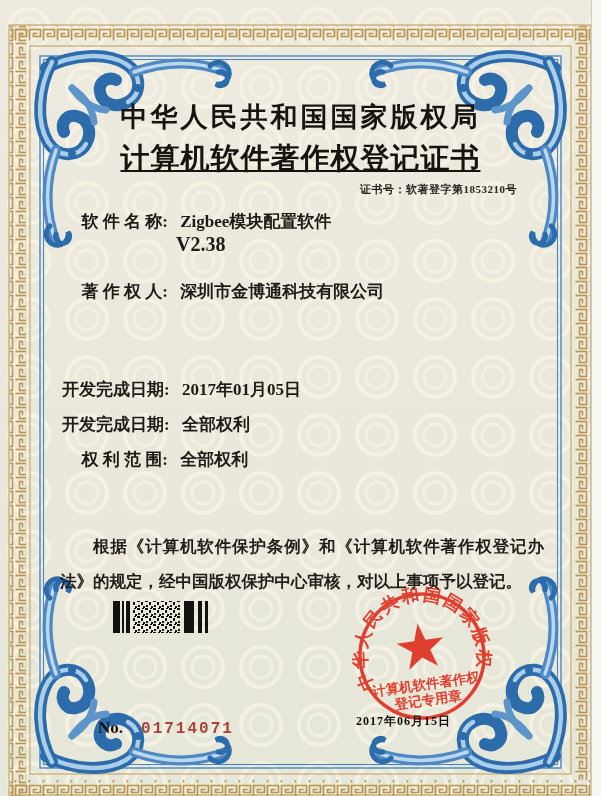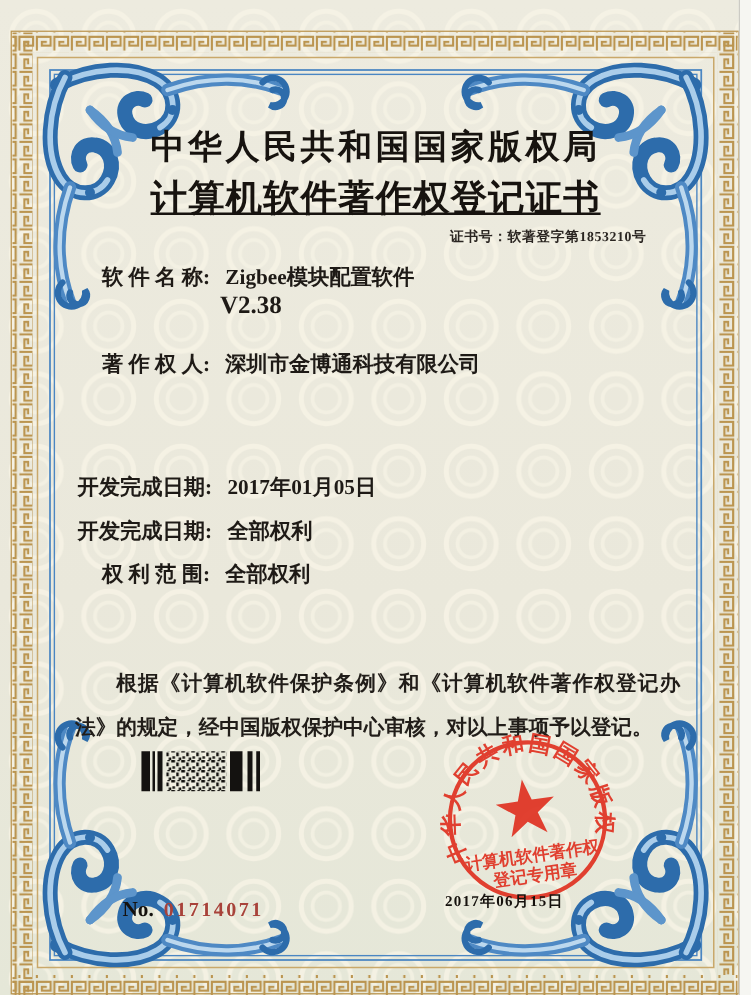--- a/index.html
+++ b/index.html
@@ -45,22 +45,22 @@
   .seal{position:absolute;left:352px;top:585px;transform:rotate(-8deg);opacity:0.93;z-index:3;}
   .seal-date{
     position:absolute;left:356px;top:712px;z-index:4;
     font-size:12px;font-weight:700;letter-spacing:1px;color:#15110d;
   }
   .serial{
     position:absolute;left:98px;top:717px;z-index:4;
     font-size:17px;font-weight:700;color:#15110d;
   }
   .serial-number{
-    font-family:Liberation Serif, serif;
-    font-size:16px;font-weight:600;color:#a8423a;letter-spacing:2px;margin-left:8px;
+    font-family:Liberation Mono, monospace;
+    font-size:16px;font-weight:600;color:#a8423a;letter-spacing:2px;margin-left:18px;
   }
 </style>
 </head>
 <body>
 
 <div class="page">
 
   <svg class="frame-svg" width="601" height="796" viewBox="0 0 601 796">
     <defs>
       <pattern id="wm" width="58" height="58" patternUnits="userSpaceOnUse">

